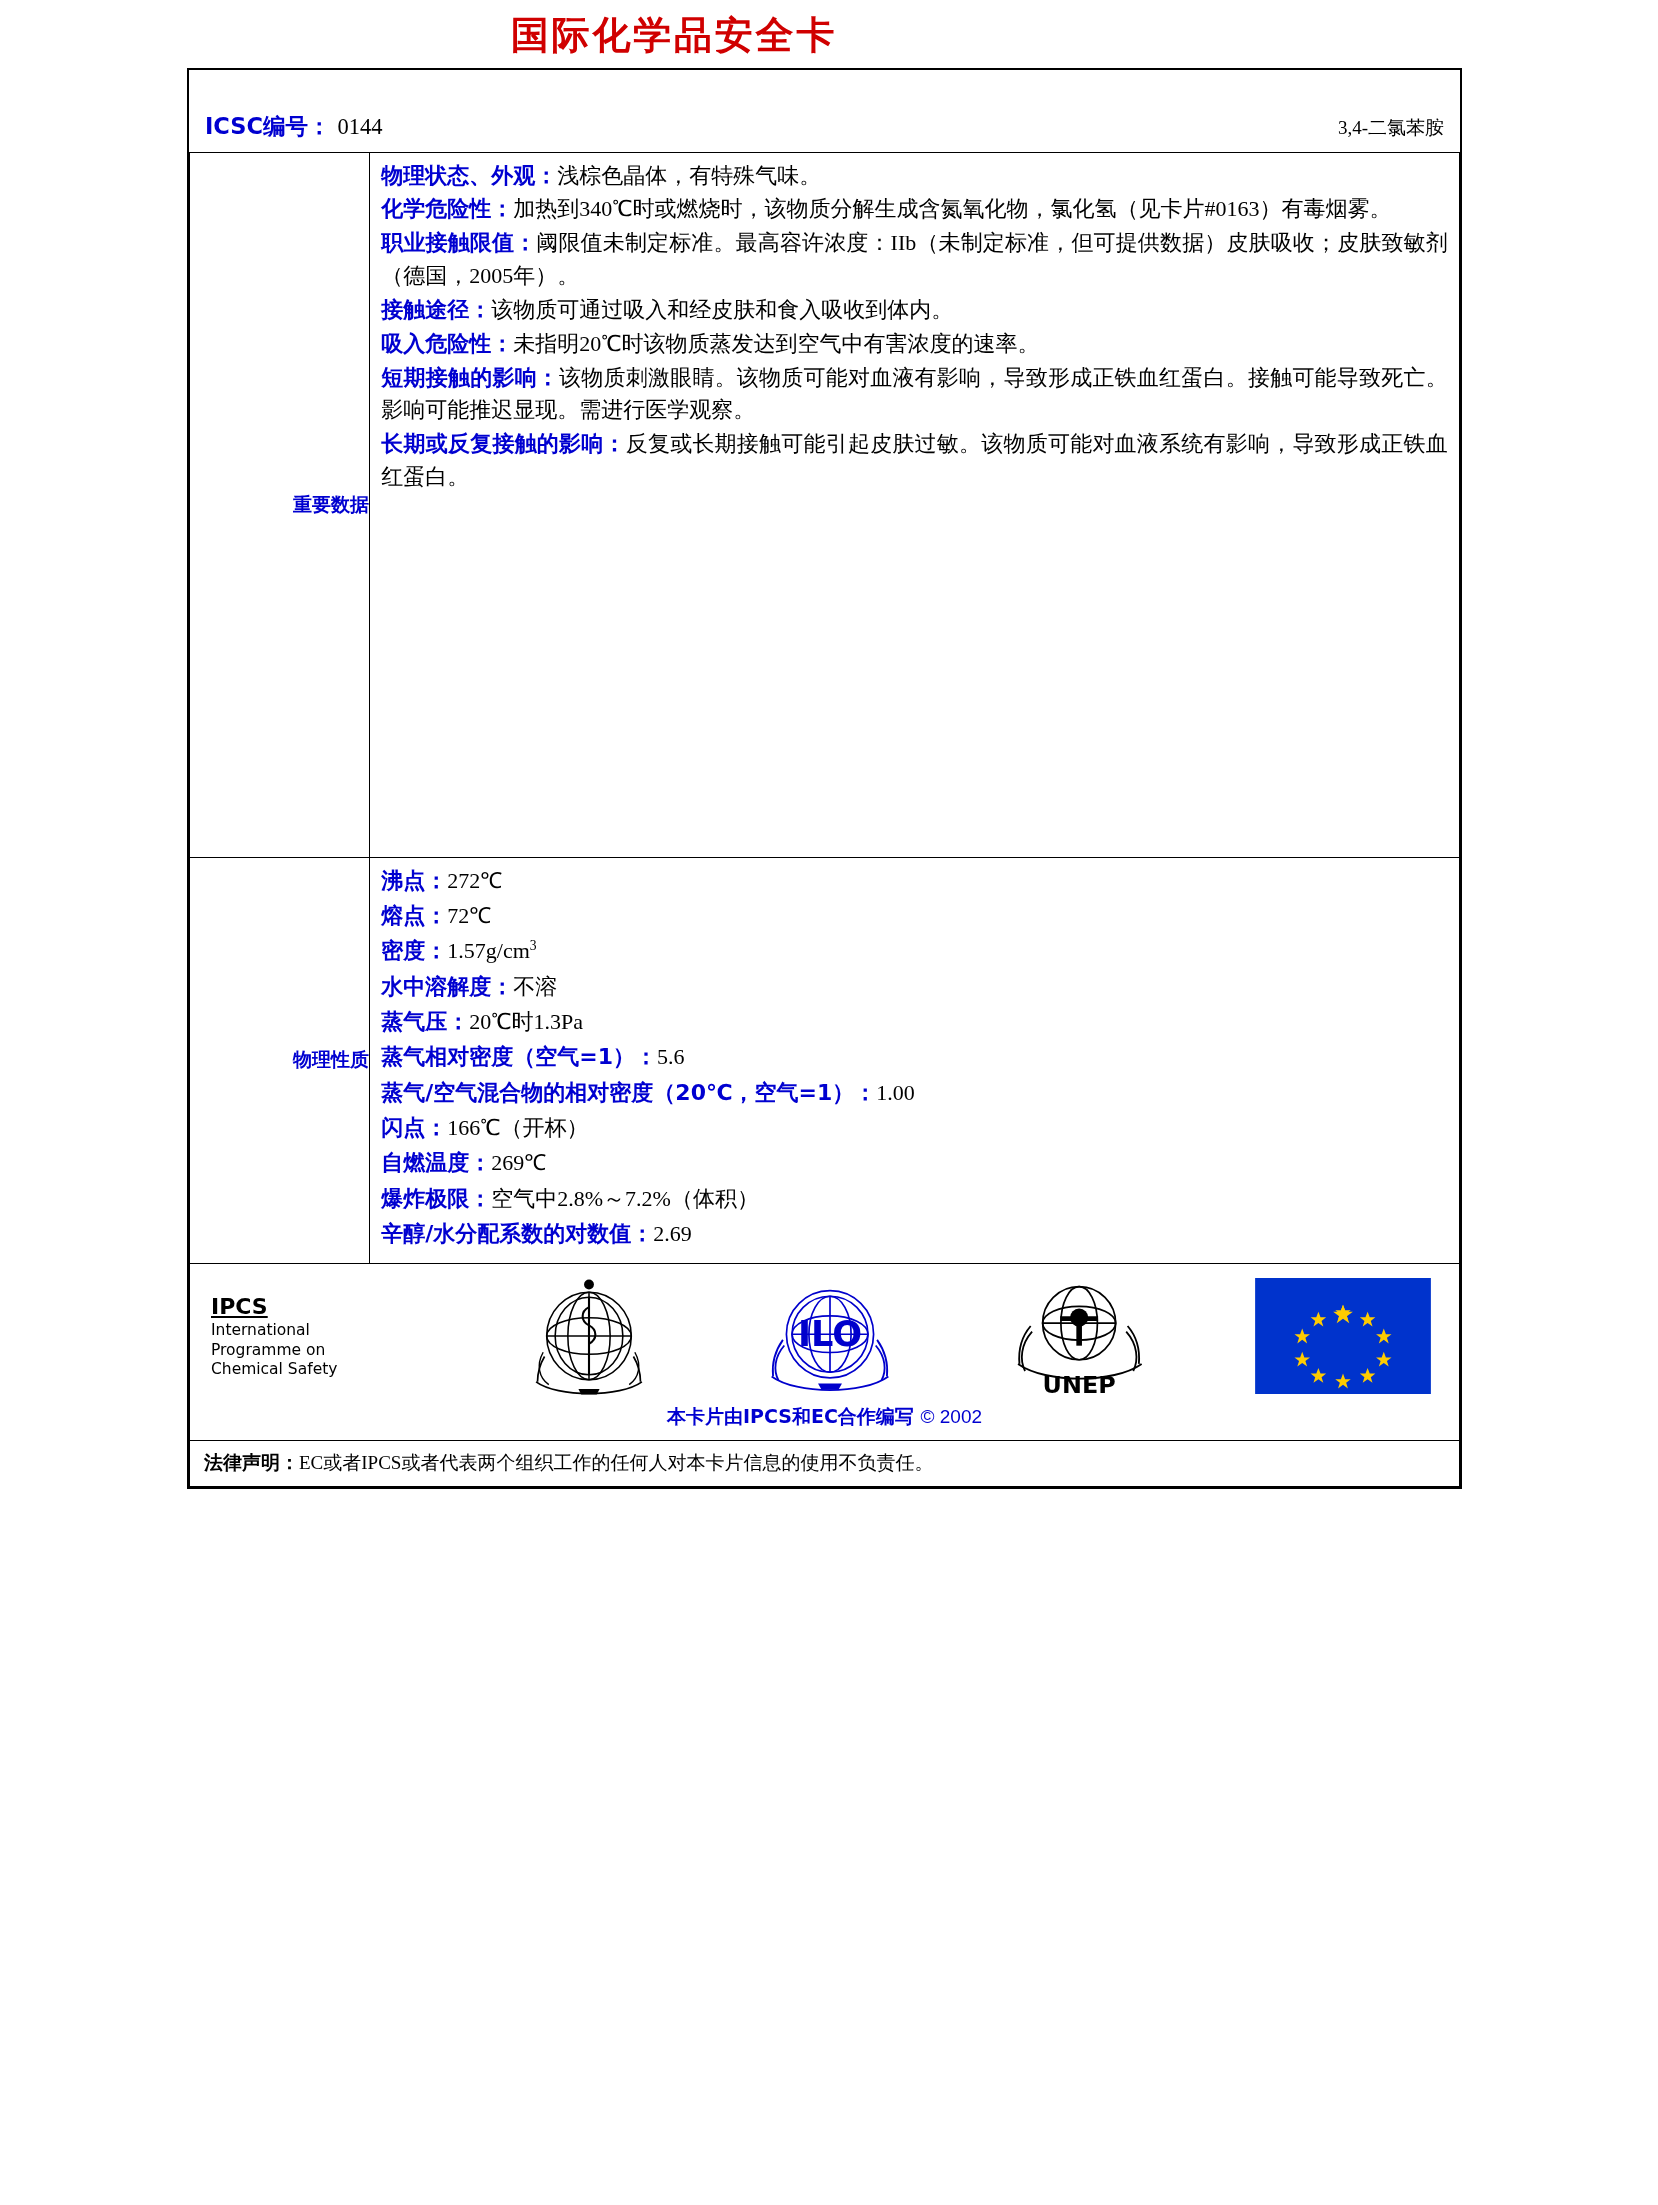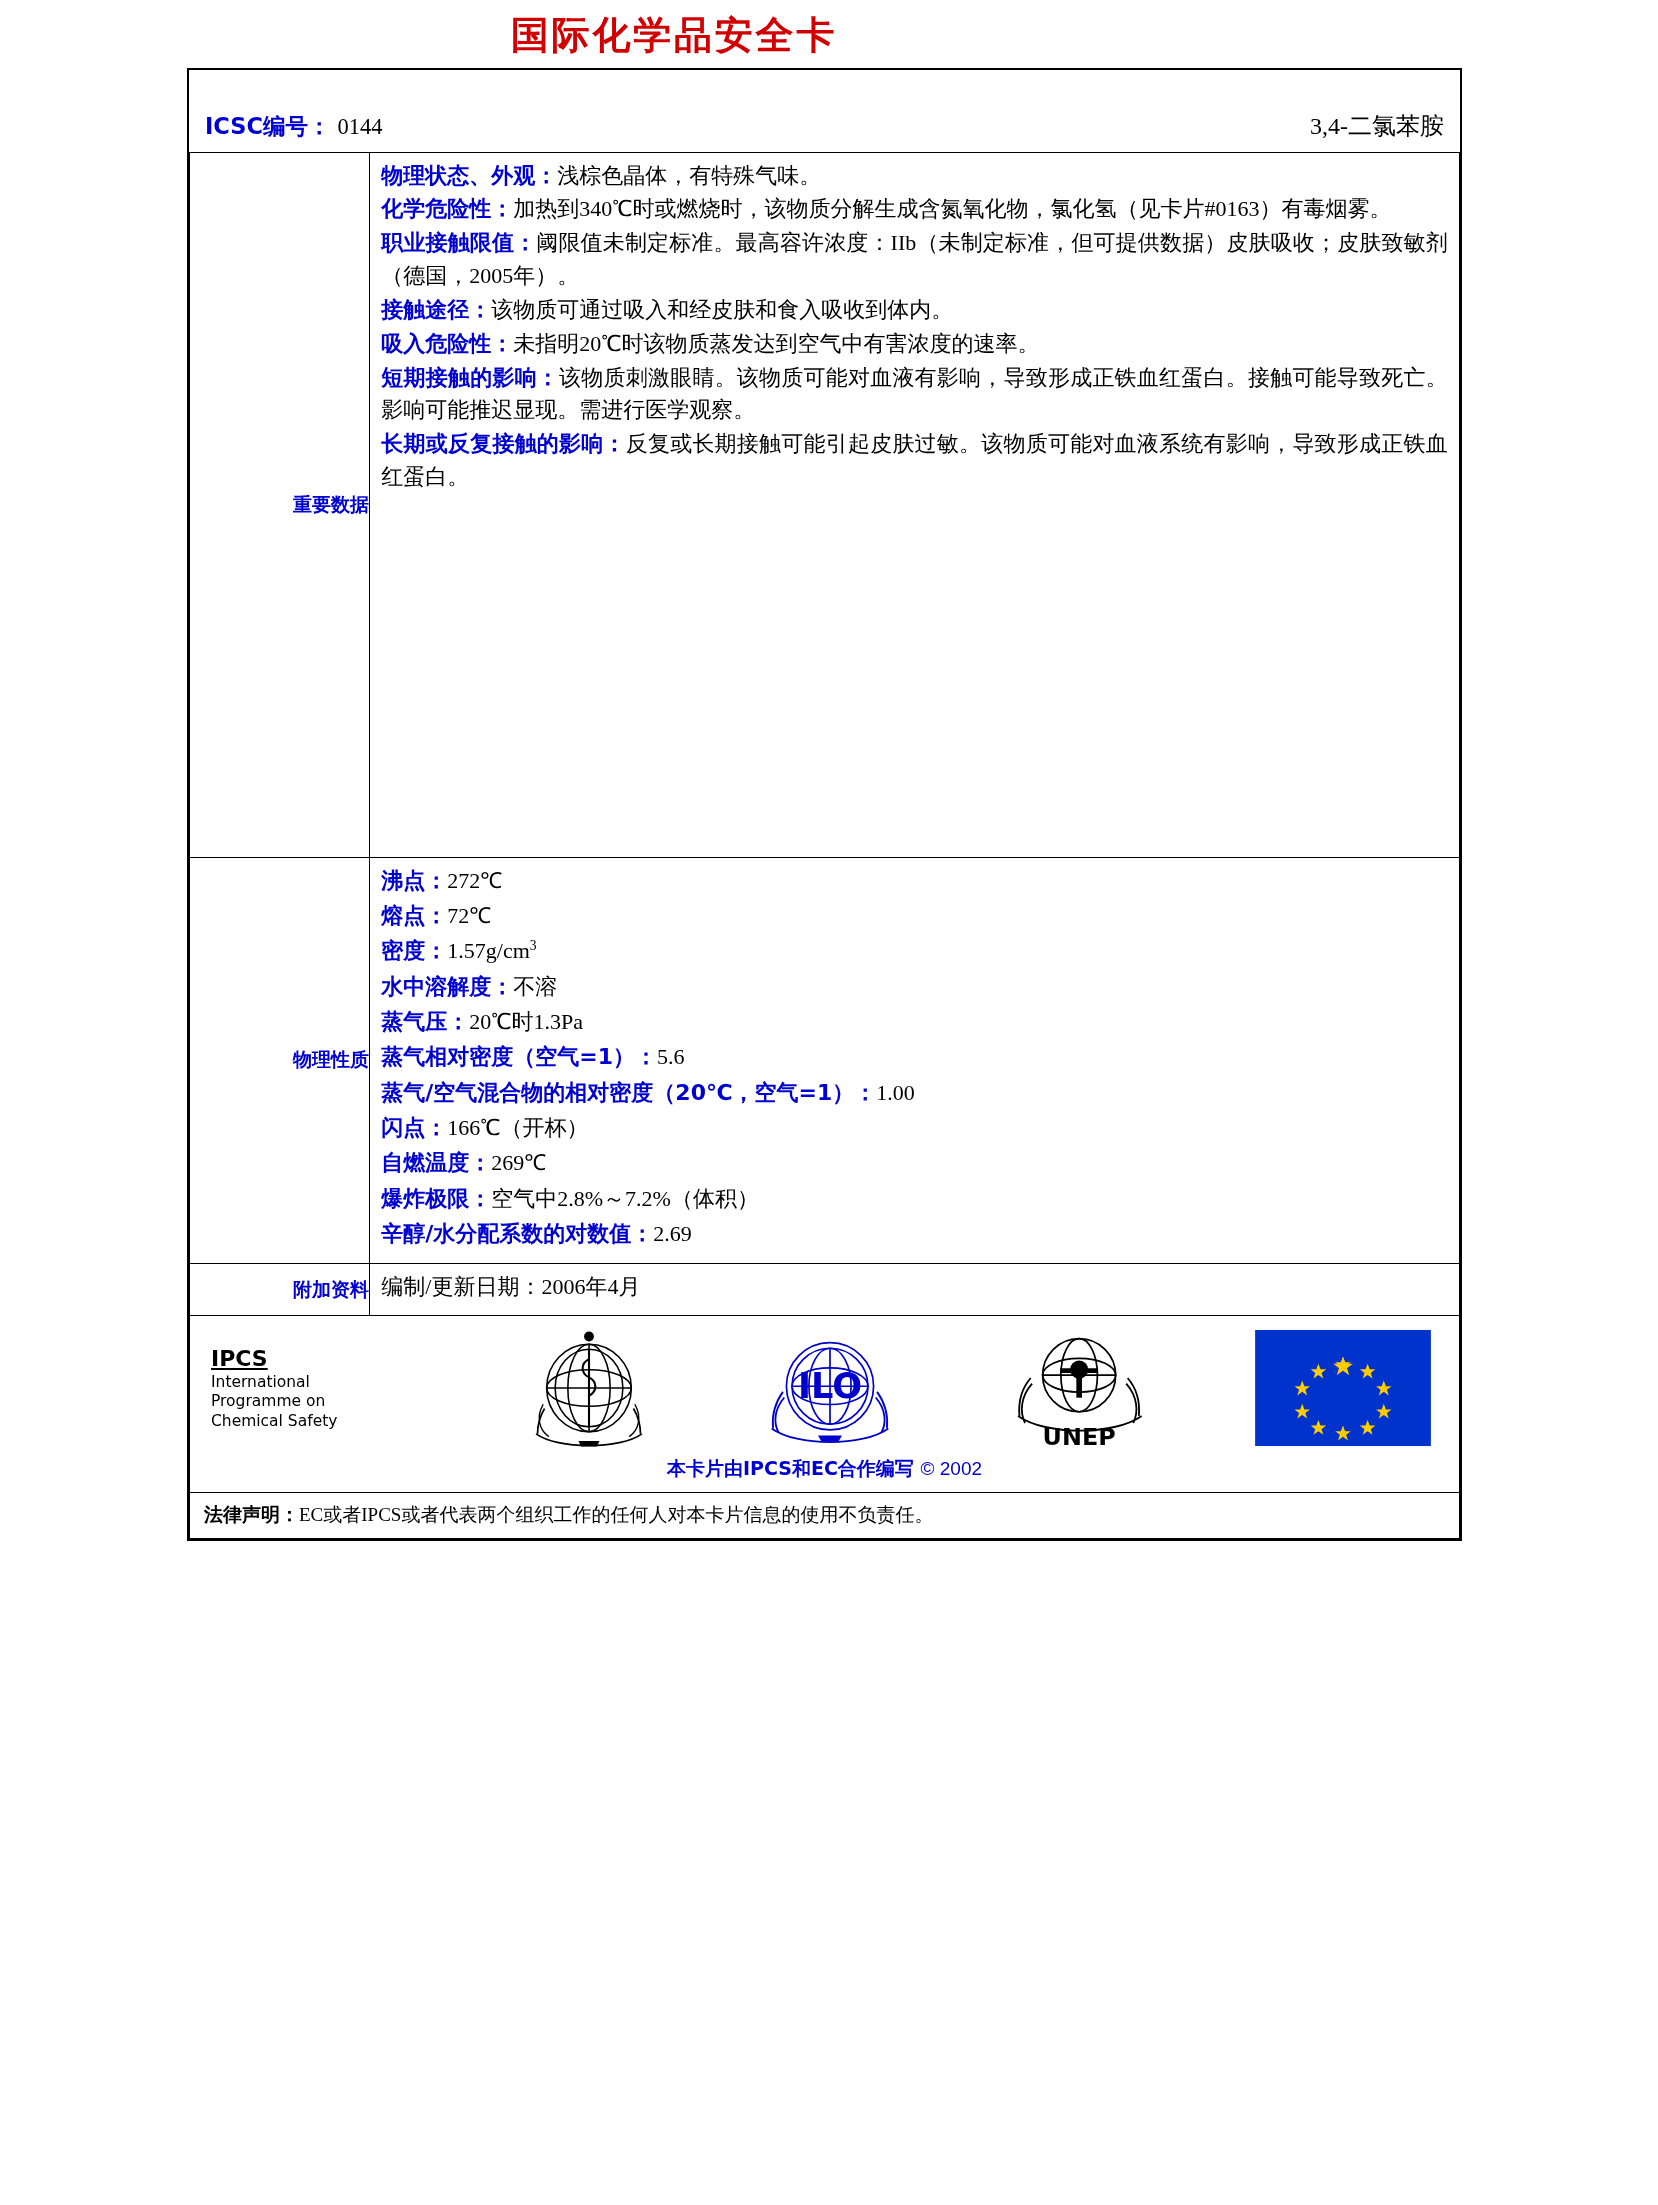--- a/index.html
+++ b/index.html
@@ -65,21 +65,21 @@
     font-family: "DejaVu Sans", sans-serif;
     font-weight: bold;
     margin-top: 32px;
   }
   .val-black {
     color: #000;
     font-family: "Liberation Serif", serif;
   }
   .hdr-right {
     color: #000;
-    font-size: 24px;
+    font-size: 19px;
     font-family: Liberation Serif, serif;
   }
   .rowlabel {
     width: 180px;
     text-align: right;
     vertical-align: middle;
     color: #0000d0;
     font-family: "DejaVu Sans", sans-serif;
     font-weight: bold;
     font-size: 19px;
@@ -218,28 +218,20 @@
             <p><span class="k">闪点：</span><span class="t">166℃（开杯）</span></p>
             <p><span class="k">自燃温度：</span><span class="t">269℃</span></p>
             <p><span class="k">爆炸极限：</span><span class="t">空气中2.8%～7.2%（体积）</span></p>
             <p><span class="k">辛醇/水分配系数的对数值：</span><span class="t">2.69</span></p>
           </div>
         </td>
       </tr>
 
 
 
-      <tr>
-        <td class="rowlabel mid">附加资料</td>
-        <td>
-          <div class="content">
-            <p><span class="t">编制/更新日期：2006年4月</span></p>
-          </div>
-        </td>
-      </tr>
 
       <tr class="logos-row">
         <td colspan="2">
           <div class="logos">
 
             <div class="ipcs-text">
               <span class="big">IPCS</span>
               <span>International</span><br>
               <span>Programme on</span><br>
               <span>Chemical Safety</span>

